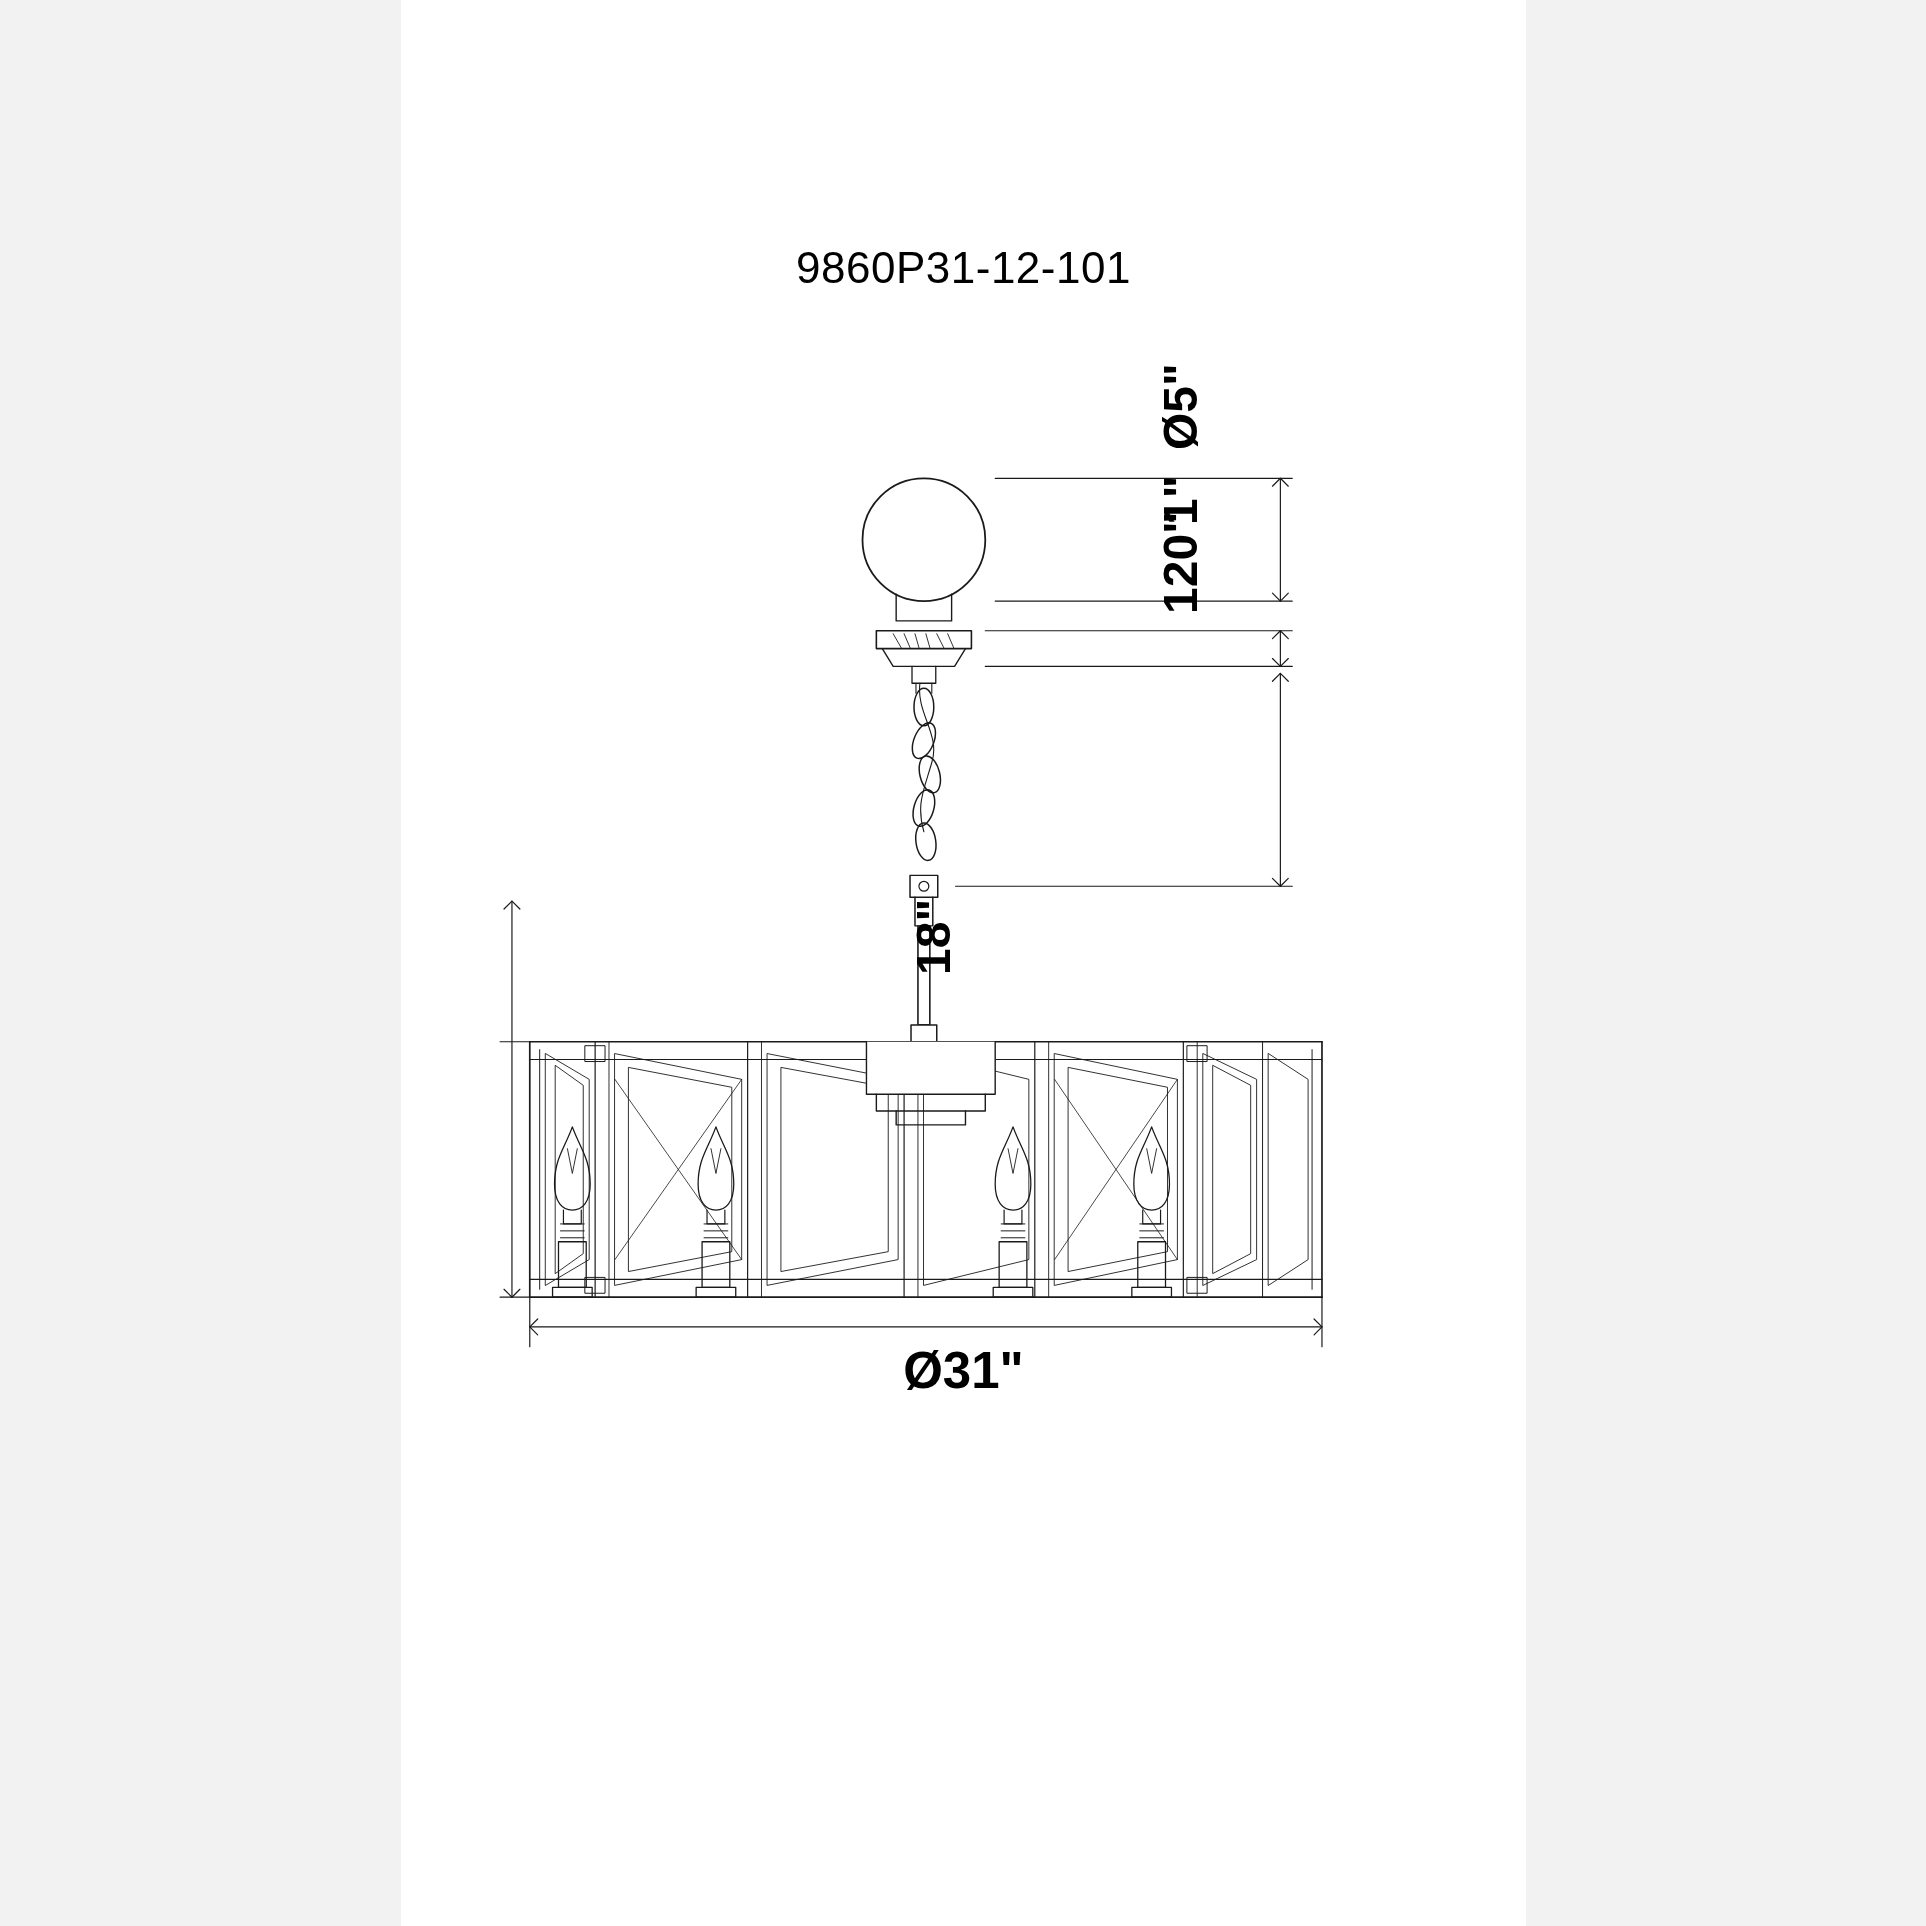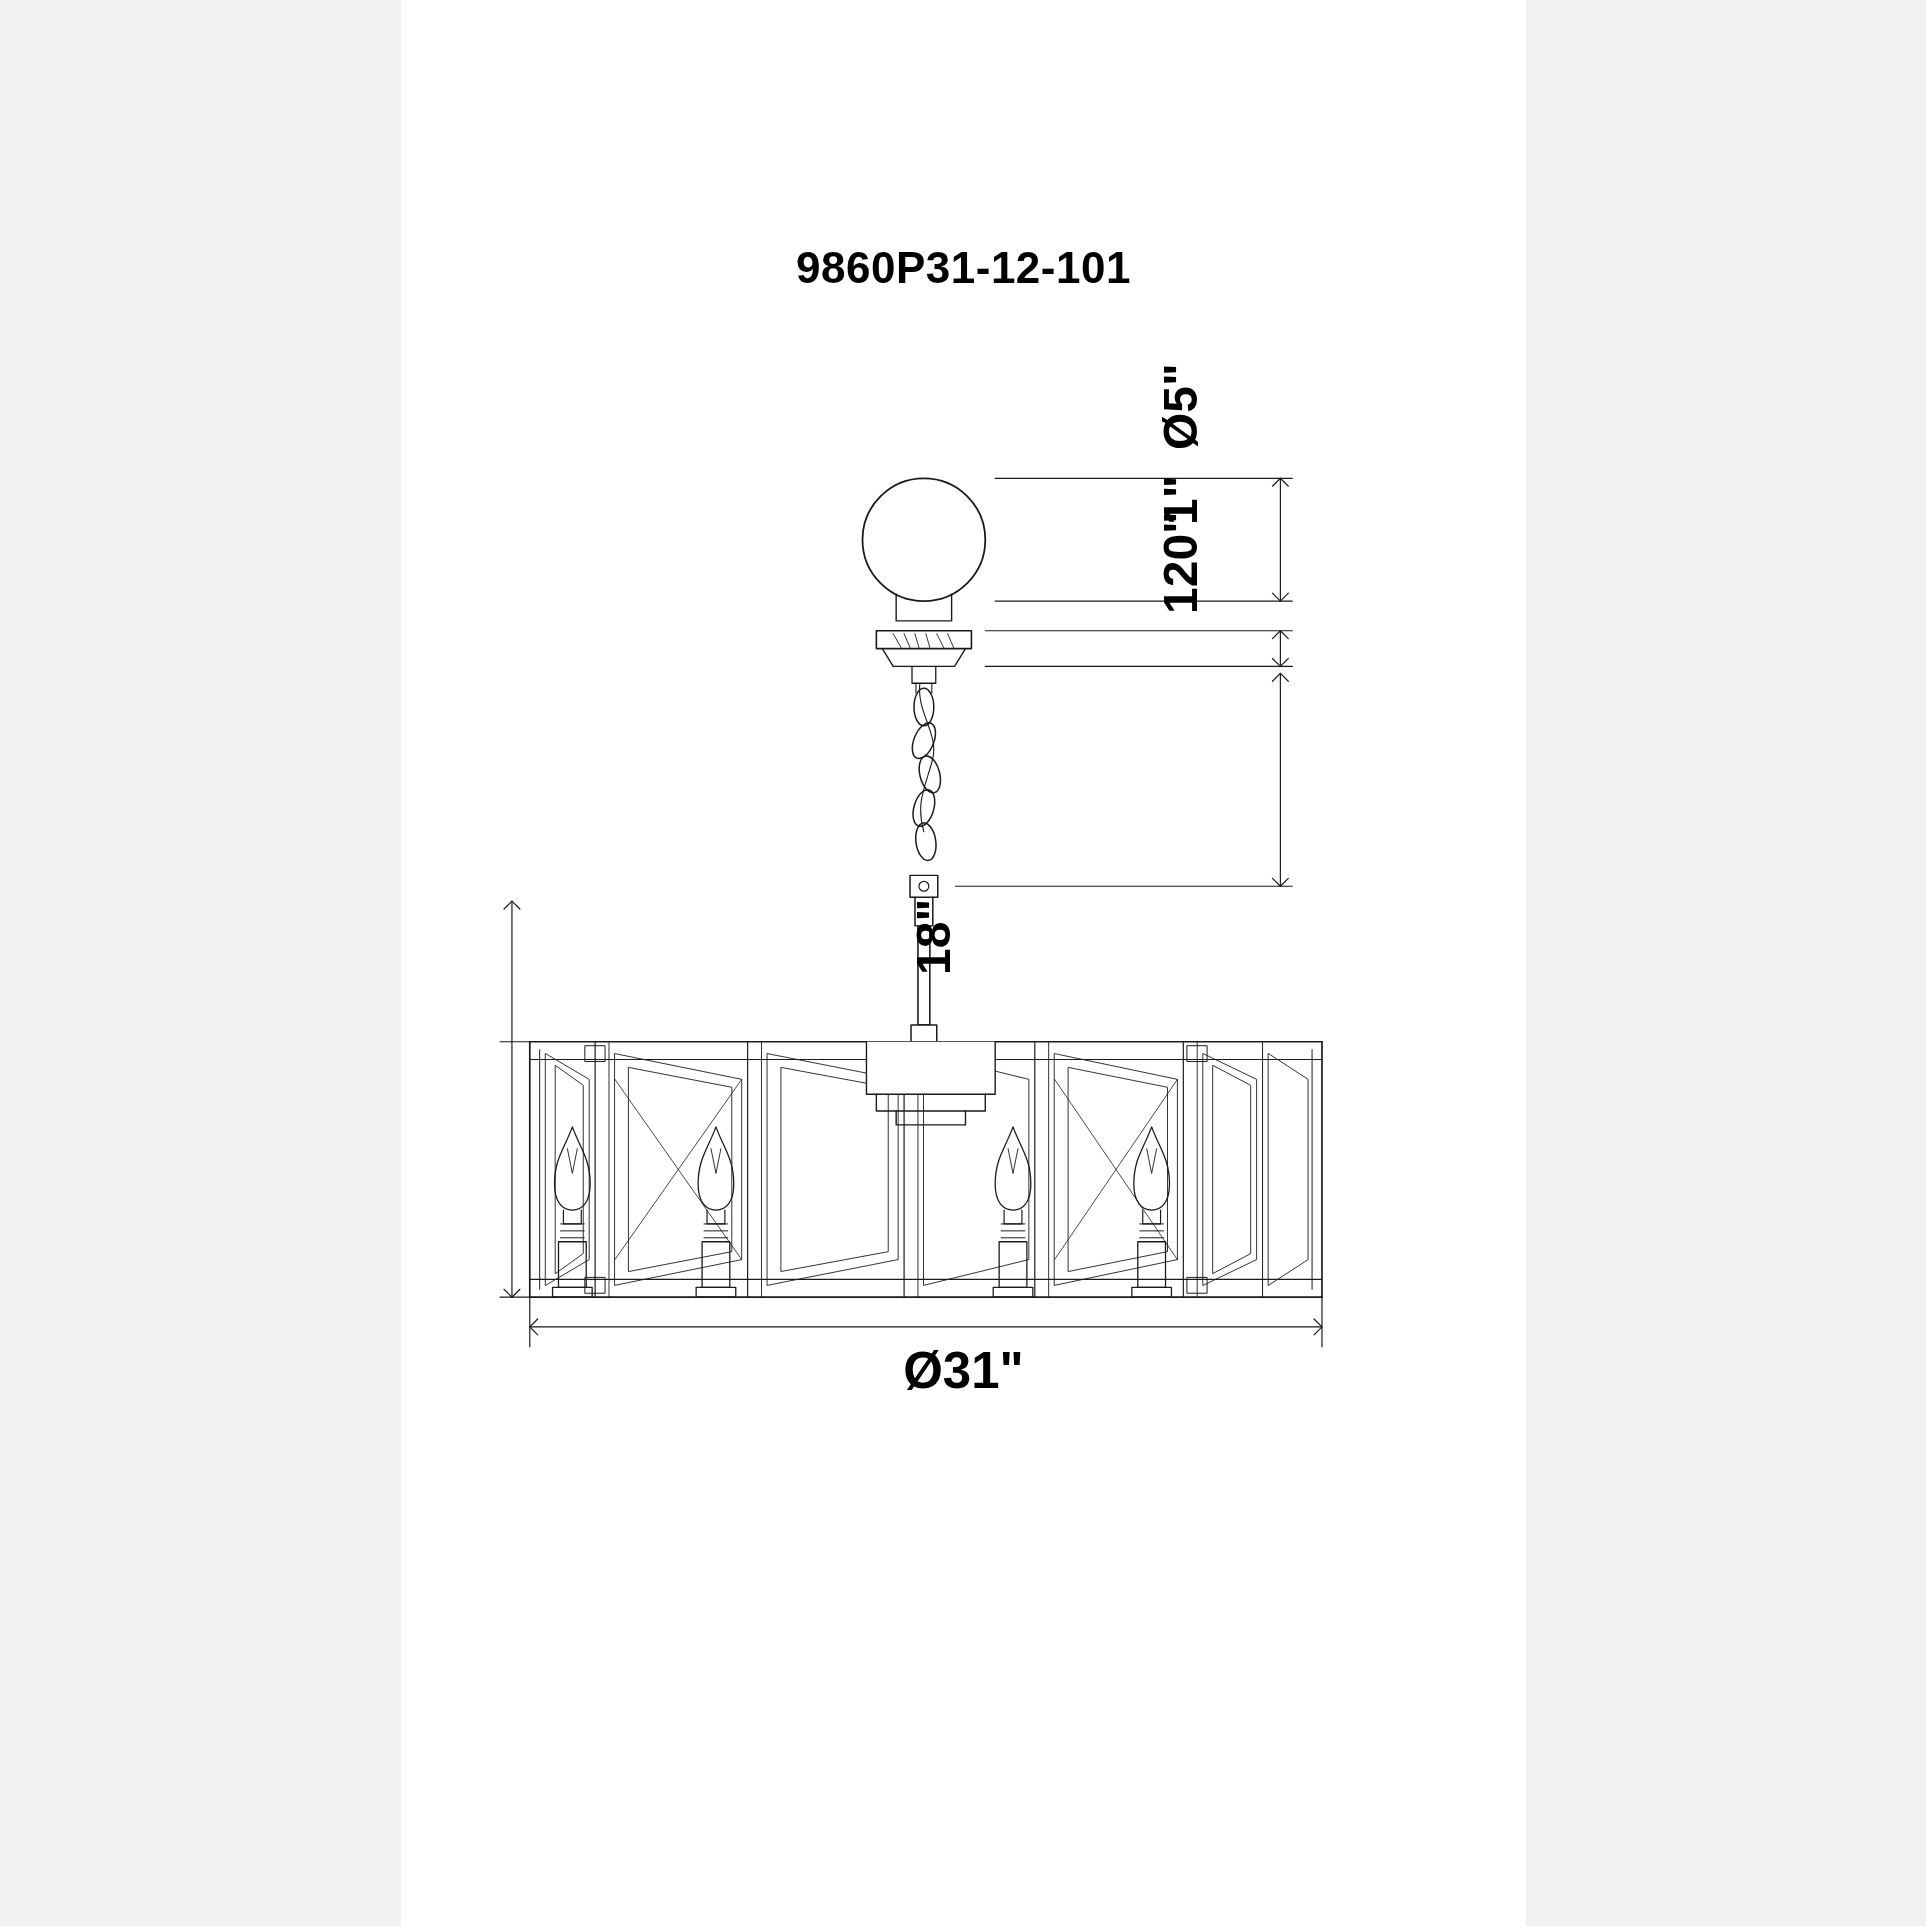--- a/index.html
+++ b/index.html
@@ -44,21 +44,21 @@
     height: 1927px;
     background: #f2f2f2;
   }
   .title {
     position: absolute;
     left: 0;
     top: 243px;
     width: 1125px;
     text-align: center;
     font-size: 44px;
-    font-weight: bold;
+    font-weight: normal;
     color: #000000;
     letter-spacing: 0.5px;
   }
   .dim-label {
     position: absolute;
     color: #000000;
     font-weight: bold;
     white-space: nowrap;
   }
   #dim-overall-height-label {

